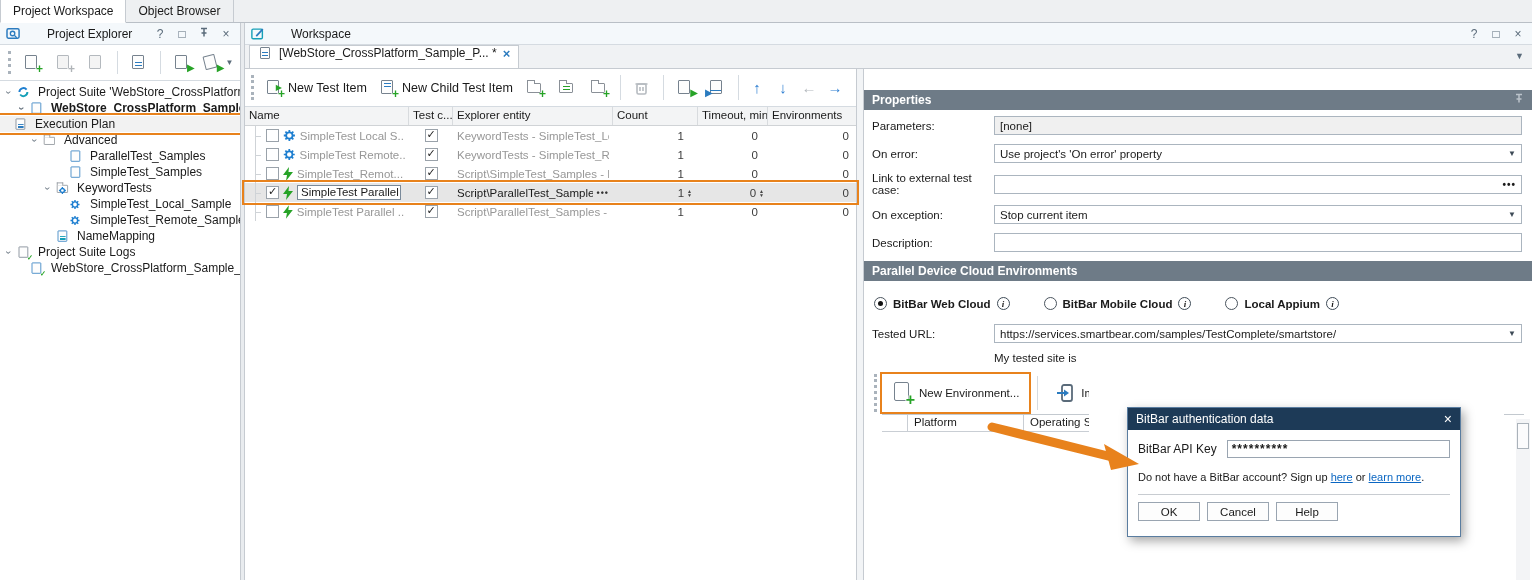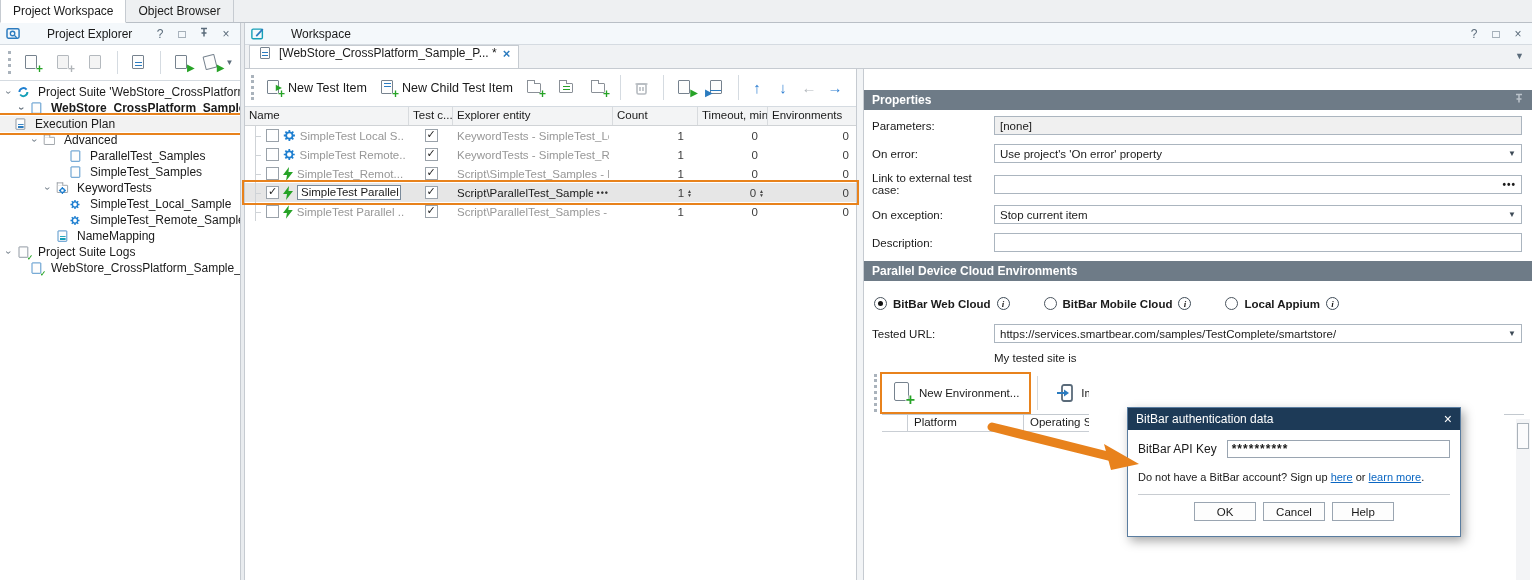--- a/index.html
+++ b/index.html
@@ -120,21 +120,21 @@
 
   .dialog { position:absolute; left:263px; top:338px; width:334px; height:130px; background:#fff; border:1px solid #5a7da0; box-shadow:3px 4px 10px rgba(0,0,0,.35); z-index:5; }
   .dlg-title { height:22px; background:#1D3A57; color:#fff; display:flex; align-items:center; padding:0 8px; }
   .dlg-title .x { margin-left:auto; font-size:14px; }
   .dlg-body { padding:10px 10px 0 10px; }
   .dlg-row { display:flex; align-items:center; gap:10px; }
   .dlg-input { flex:1; height:18px; border:1px solid #9aa5b1; padding:0 4px; letter-spacing:1px; font-weight:bold; display:flex; align-items:flex-start; line-height:16px; }
   .dlg-note { font-size:11px; margin-top:13px; }
   .dlg-note a { color:#0a66c2; text-decoration:underline; }
   .dlg-div { border-top:1px solid #c8ccd1; margin:11px 0 7px 0; }
-  .dlg-btns { display:flex; justify-content:center; gap:7px; }
+  .dlg-btns { display:flex; justify-content:flex-start; gap:7px; }
   .dlg-btn { width:62px; height:19px; border:1px solid #9aa5b1; background:#fdfdfd; display:flex; align-items:center; justify-content:center; font-size:11.5px; }
   .btn-help::first-letter { text-decoration:underline; }
 
   .annot-arrow { position:absolute; left:120px; top:348px; z-index:6; pointer-events:none; }
 </style>
 </head>
 <body>
 
 <div class="topbar">
   <div class="toptab active">

